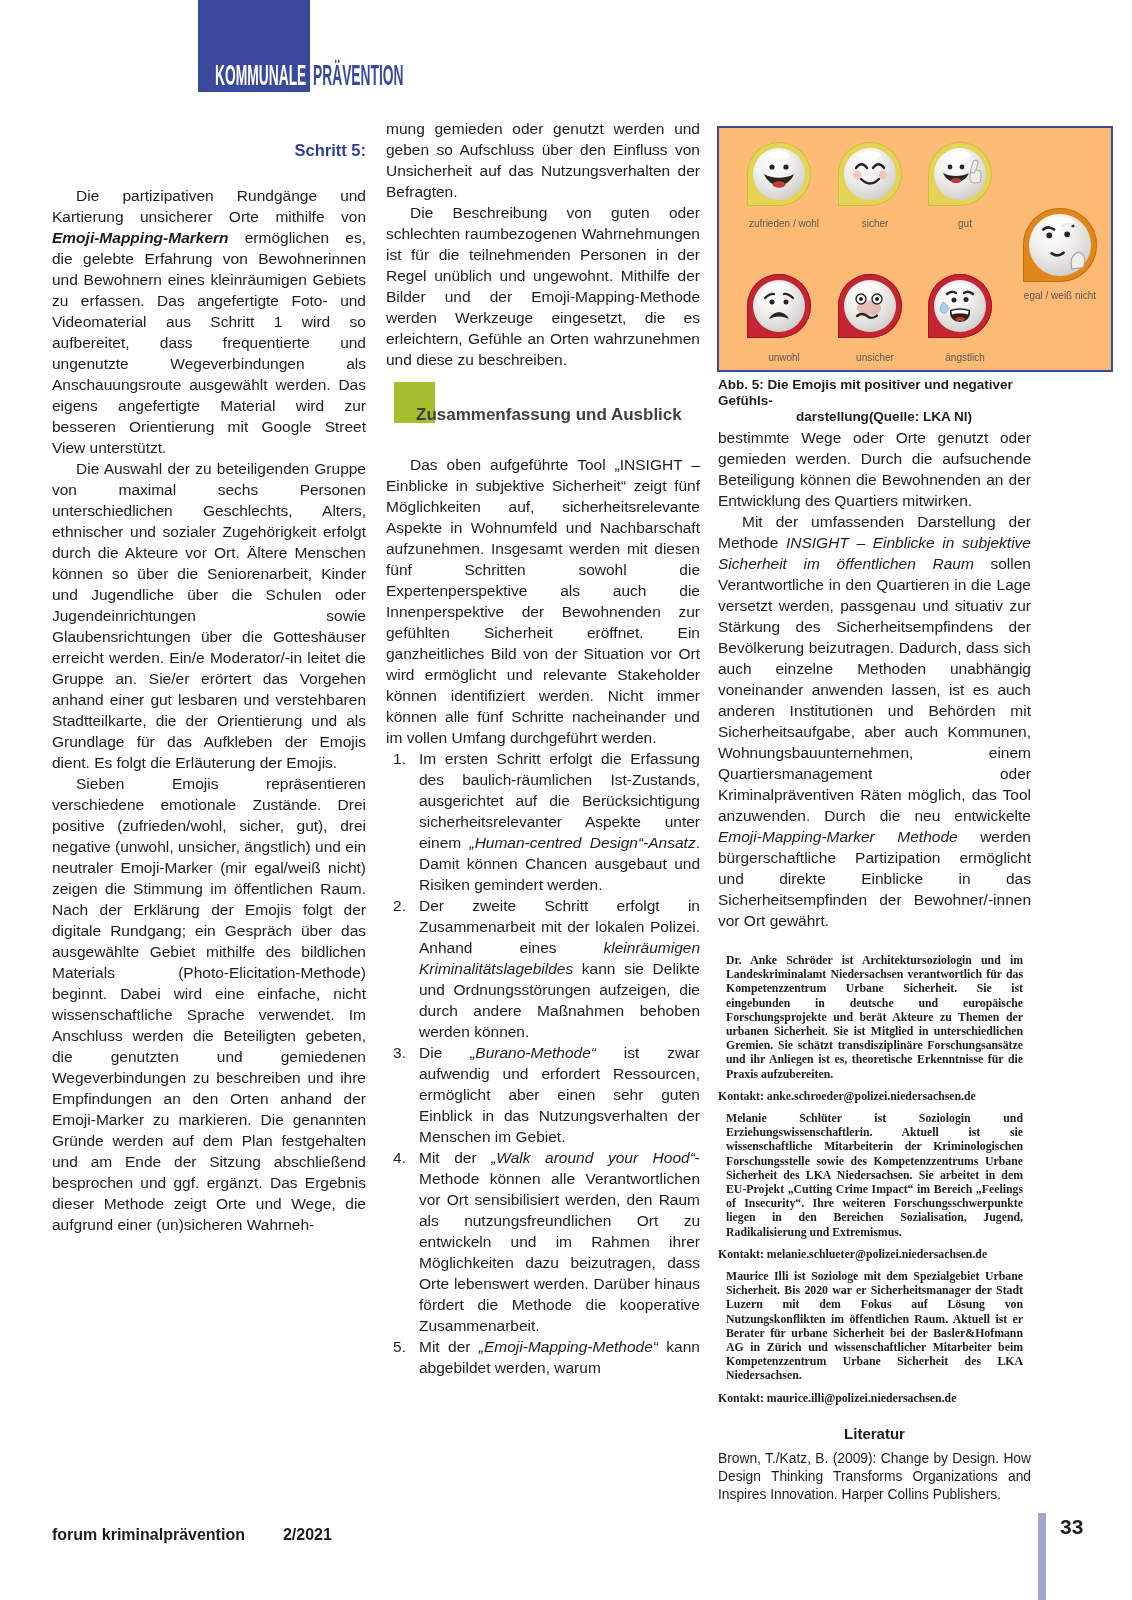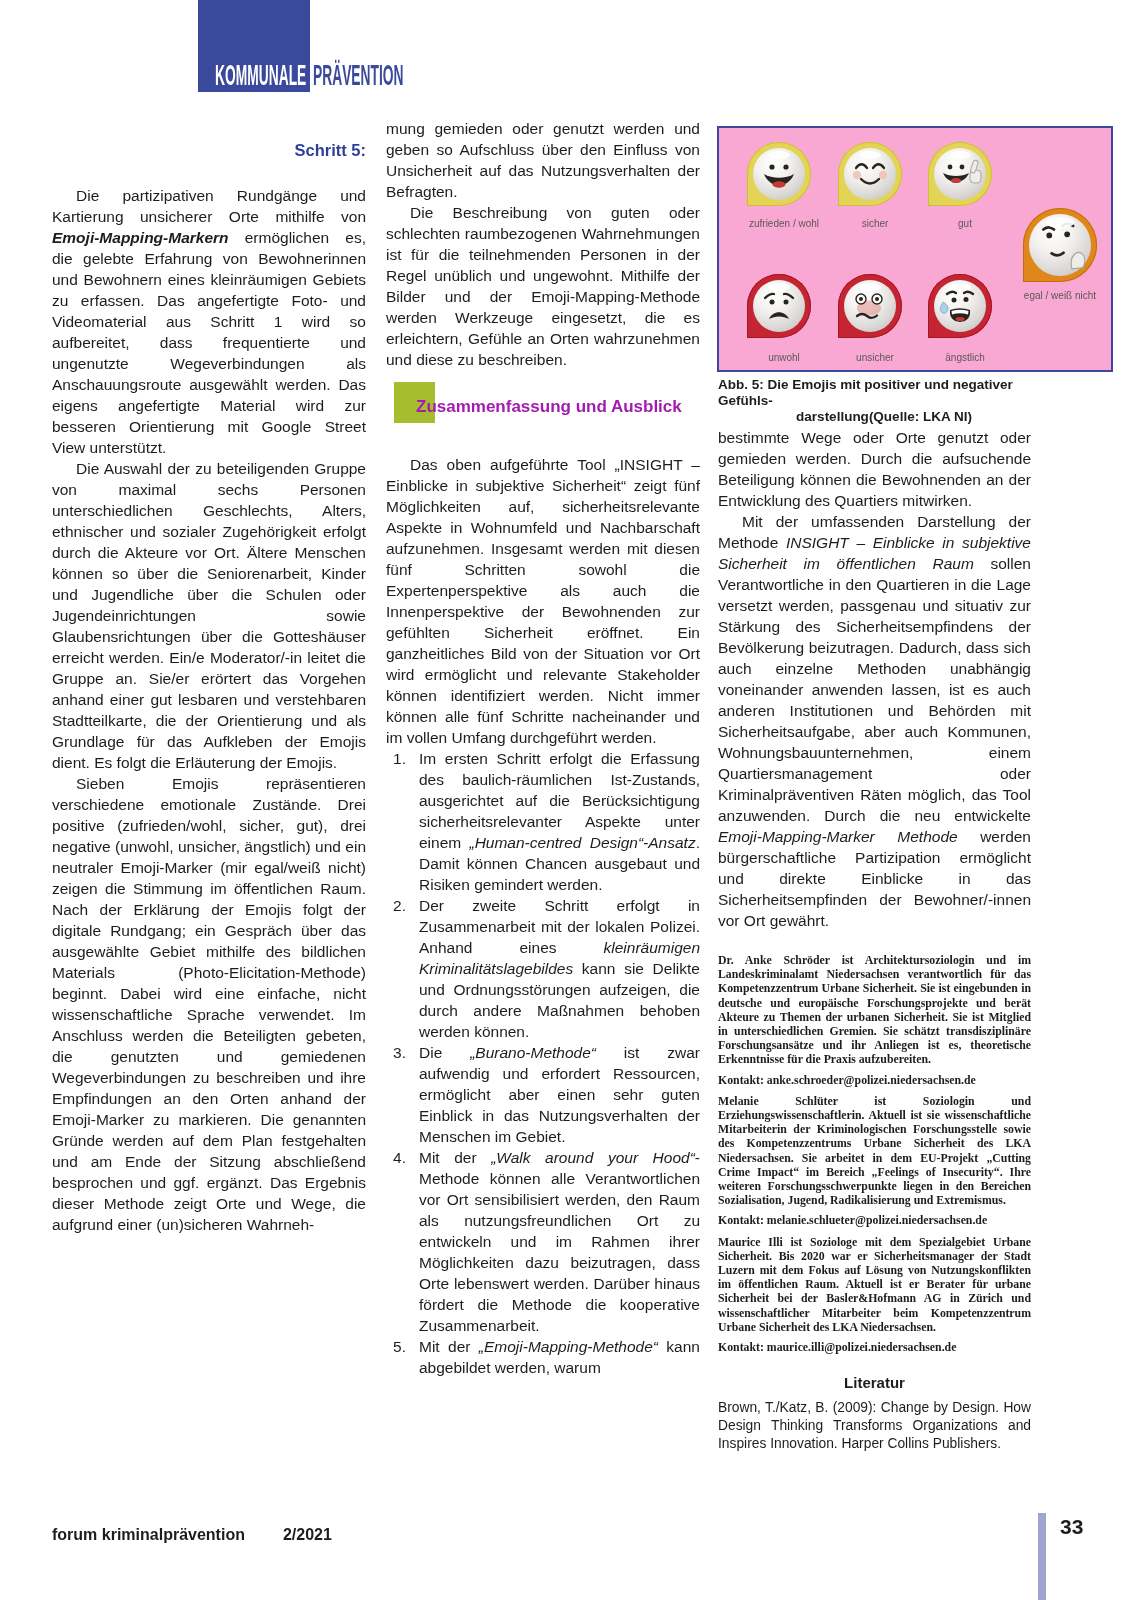--- a/index.html
+++ b/index.html
@@ -20,50 +20,50 @@
   #col3{left:718px;width:313px;top:427px;}
   .col p{margin:0;}
   p.ind{text-indent:24px;}
   .sg-i{font-style:italic;}
   .sg-bi{font-style:italic;font-weight:bold;}
 
   .h1-step{color:#2e3f99;font-size:16.5px;font-weight:bold;margin:22px 0 24px 0;text-align:right;}
 
   .h2-block{position:relative;height:48px;margin:12px 0 24px 0;}
   .green-sq{position:absolute;left:8px;top:0;width:41px;height:41px;background:#a6be2d;}
-  .h2-title{position:absolute;left:30px;top:14px;color:#a21caf;font-size:17px;font-weight:bold;white-space:nowrap;}
+  .h2-title{position:absolute;left:30px;top:22px;color:#404040;font-size:17px;font-weight:bold;white-space:nowrap;}
 
   ol.steps{margin:0;padding:0;list-style:none;counter-reset:s;}
   ol.steps li{counter-increment:s;position:relative;padding-left:33px;text-align:justify;}
   ol.steps li::before{content:counter(s) ".";position:absolute;left:7px;top:0;}
 
   
   #figure{position:absolute;left:717px;top:126px;width:396px;height:246px;
-          border:2px solid #3a499c;box-sizing:border-box;background:#f9a8d4;}
+          border:2px solid #3a499c;box-sizing:border-box;background:#fdba74;}
   .marker{position:absolute;width:64px;height:64px;border-radius:50% 50% 50% 0;}
   .marker .face{position:absolute;inset:6px;border-radius:50%;
       background:radial-gradient(circle at 38% 30%, #ffffff 0%, #f2f1ef 35%, #d9d7d3 68%, #b9b7b2 100%);}
   .marker .face::after{content:"";position:absolute;left:28%;top:5%;width:44%;height:17%;
       background:rgba(255,255,255,.9);border-radius:50%;}
   .marker svg{position:absolute;inset:0;width:100%;height:100%;fill:#29241f;}
   .m-y{background:#e4d456;box-shadow:inset 0 0 0 1px #cdbd3c;}
   .m-r{background:#c52432;box-shadow:inset 0 0 0 1px #a21722;}
   .m-o{background:#e0871c;box-shadow:inset 0 0 0 1px #c06f10;}
   .m-big{width:74px;height:74px;}
   .elabel{position:absolute;width:130px;font-size:10px;color:#5a5954;text-align:center;}
   .st{stroke:#29241f;stroke-width:2.3;fill:none;stroke-linecap:round;}
 
   #caption{position:absolute;left:718px;top:377px;width:332px;
            font-size:13.5px;line-height:16px;font-weight:bold;color:#1d1d1b;}
   .cap-row2{display:flex;justify-content:center;}
 
   
   .bios{margin-top:22px;font-family:"Liberation Serif",serif;font-weight:bold;
         font-size:11.8px;line-height:14.2px;text-align:justify;}
-  .bios p{margin:0;}
+  .bios p{margin:8px;}
   .bios p.kontakt{margin:6px 0 7px 0;text-align:left;}
   .lit-h{font-size:15px;font-weight:bold;margin:18px 0 6px 0;text-align:center;}
   .lit-t{font-size:13.8px;line-height:18px;text-align:justify;}
 
   
   .footer-left{position:absolute;left:52px;top:1526px;font-size:16px;font-weight:bold;}
   .footer-left .issue{margin-left:38px;}
   .page-bar{position:absolute;left:1038px;top:1513px;width:8px;height:87px;background:#a0a5cf;}
   .page-num{position:absolute;left:1060px;top:1515px;font-size:21px;font-weight:bold;}
 </style>

